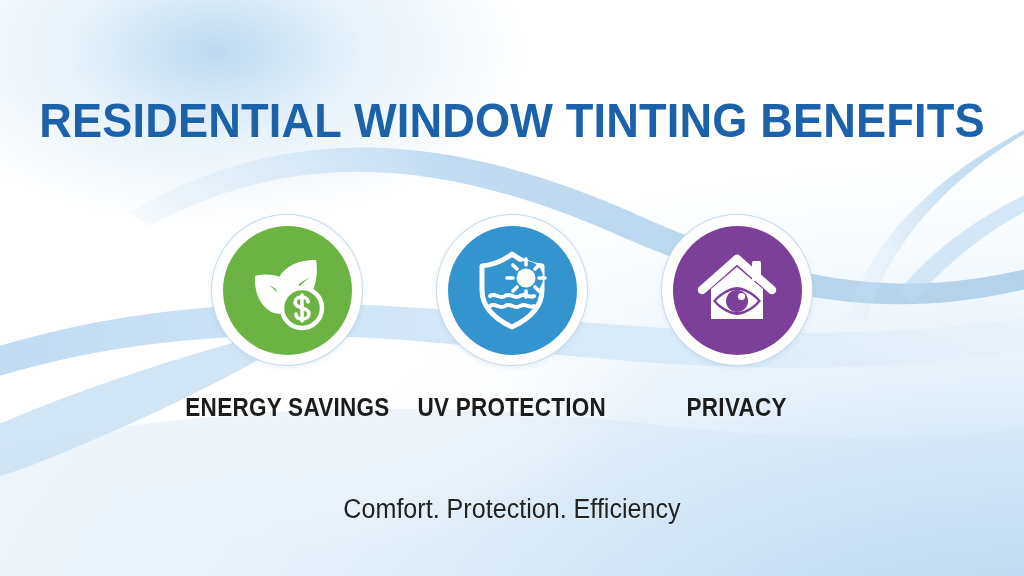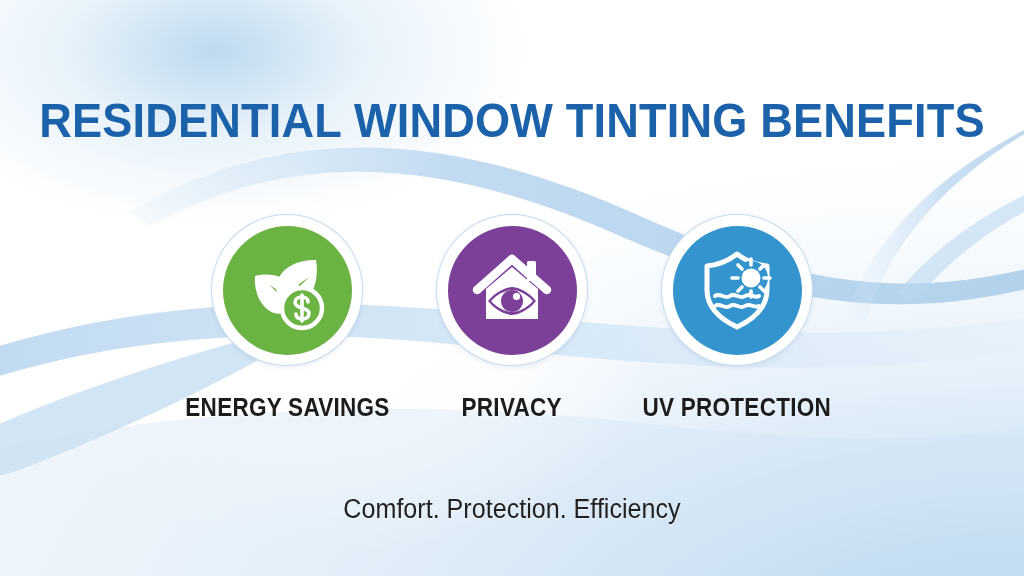--- a/index.html
+++ b/index.html
@@ -203,20 +203,52 @@
             <path d="M64,55 C64,51 60,50 57.5,50 C54,50 51,52 51,55.5
                      C51,62 65,60 65,66.5 C65,70 62,72 58.5,72 C55,72 52,70.5 52,67" fill="none" stroke="#ffffff" stroke-width="3.6" stroke-linecap="round" stroke-linejoin="round"></path>
           </svg>
         </div>
       </div>
       <div class="benefit-label">ENERGY SAVINGS</div>
     </div>
 
     <div class="benefit">
       <div class="ring">
+        <div class="disc" style="background:#3394CE;">
+          <svg width="86" height="86" viewBox="0 0 86 86">
+
+            <path d="M43,7 C34,14 23,18 13,19 L13,43 C13,60 26,72 43,80
+                     C60,72 73,60 73,43 L73,19 C63,18 52,14 43,7 Z" fill="none" stroke="#ffffff" stroke-width="5" stroke-linejoin="round"></path>
+
+            <circle cx="57" cy="31" r="17" fill="#3394CE"></circle>
+            <circle cx="57" cy="31" r="9.5" fill="#ffffff"></circle>
+
+            <g stroke="#ffffff" stroke-width="3.6" stroke-linecap="round">
+              <path d="M57,12 L57,18"></path>
+              <path d="M57,44 L57,50"></path>
+              <path d="M38,31 L44,31"></path>
+              <path d="M70,31 L76,31"></path>
+              <path d="M44,18 L48,22"></path>
+              <path d="M66,40 L70,44"></path>
+              <path d="M70,18 L66,22"></path>
+              <path d="M48,40 L44,44"></path>
+            </g>
+
+            <g stroke="#ffffff" stroke-width="4" fill="none" stroke-linecap="round">
+              <path d="M21,49 C26,45 31,53 36,49 C41,45 46,53 51,49 C56,45 60,52 65,49"></path>
+              <path d="M21,59 C26,55 31,63 36,59 C41,55 46,63 51,59 C56,55 60,62 65,59"></path>
+            </g>
+          </svg>
+        </div>
+      </div>
+      <div class="benefit-label">UV PROTECTION</div>
+    </div>
+
+    <div class="benefit">
+      <div class="ring">
         <div class="disc" style="background:#7D4098;">
           <svg width="86" height="86" viewBox="0 0 86 86">
 
             <rect x="58" y="14" width="9" height="20" fill="#ffffff" rx="1.5"></rect>
 
             <path d="M8,43 L43,12 L78,43" fill="none" stroke="#ffffff" stroke-width="8.5" stroke-linecap="round" stroke-linejoin="round"></path>
 
             <path d="M17,42 L17,72 L69,72 L69,42 L43,20 Z" fill="#ffffff"></path>
 
             <path d="M19,54 C27,44 38,40 43,40 C48,40 59,44 67,54
@@ -224,50 +256,18 @@
             <path d="M22,54 C29,46 38,43 43,43 C48,43 57,46 64,54
                      C57,62 48,65 43,65 C38,65 29,62 22,54 Z" fill="#ffffff"></path>
             <circle cx="43" cy="54" r="11" fill="#7D4098"></circle>
             <circle cx="47.5" cy="49.5" r="3.6" fill="#ffffff"></circle>
           </svg>
         </div>
       </div>
       <div class="benefit-label">PRIVACY</div>
     </div>
 
-    <div class="benefit">
-      <div class="ring">
-        <div class="disc" style="background:#3394CE;">
-          <svg width="86" height="86" viewBox="0 0 86 86">
-
-            <path d="M43,7 C34,14 23,18 13,19 L13,43 C13,60 26,72 43,80
-                     C60,72 73,60 73,43 L73,19 C63,18 52,14 43,7 Z" fill="none" stroke="#ffffff" stroke-width="5" stroke-linejoin="round"></path>
-
-            <circle cx="57" cy="31" r="17" fill="#3394CE"></circle>
-            <circle cx="57" cy="31" r="9.5" fill="#ffffff"></circle>
-
-            <g stroke="#ffffff" stroke-width="3.6" stroke-linecap="round">
-              <path d="M57,12 L57,18"></path>
-              <path d="M57,44 L57,50"></path>
-              <path d="M38,31 L44,31"></path>
-              <path d="M70,31 L76,31"></path>
-              <path d="M44,18 L48,22"></path>
-              <path d="M66,40 L70,44"></path>
-              <path d="M70,18 L66,22"></path>
-              <path d="M48,40 L44,44"></path>
-            </g>
-
-            <g stroke="#ffffff" stroke-width="4" fill="none" stroke-linecap="round">
-              <path d="M21,49 C26,45 31,53 36,49 C41,45 46,53 51,49 C56,45 60,52 65,49"></path>
-              <path d="M21,59 C26,55 31,63 36,59 C41,55 46,63 51,59 C56,55 60,62 65,59"></path>
-            </g>
-          </svg>
-        </div>
-      </div>
-      <div class="benefit-label">UV PROTECTION</div>
-    </div>
-
 
   </div>
 
   <div class="tagline">Comfort. Protection. Efficiency</div>
 
 </div>
 
 </body></html>

